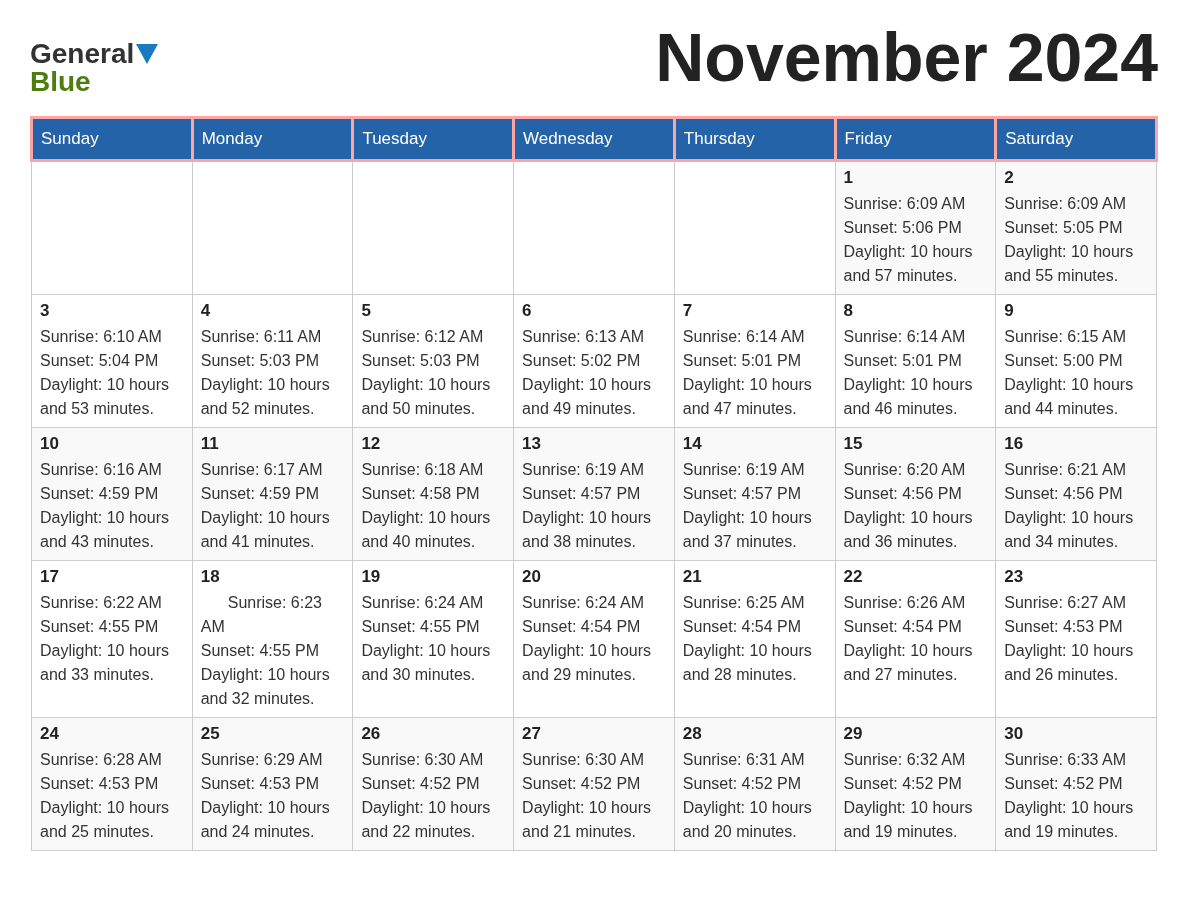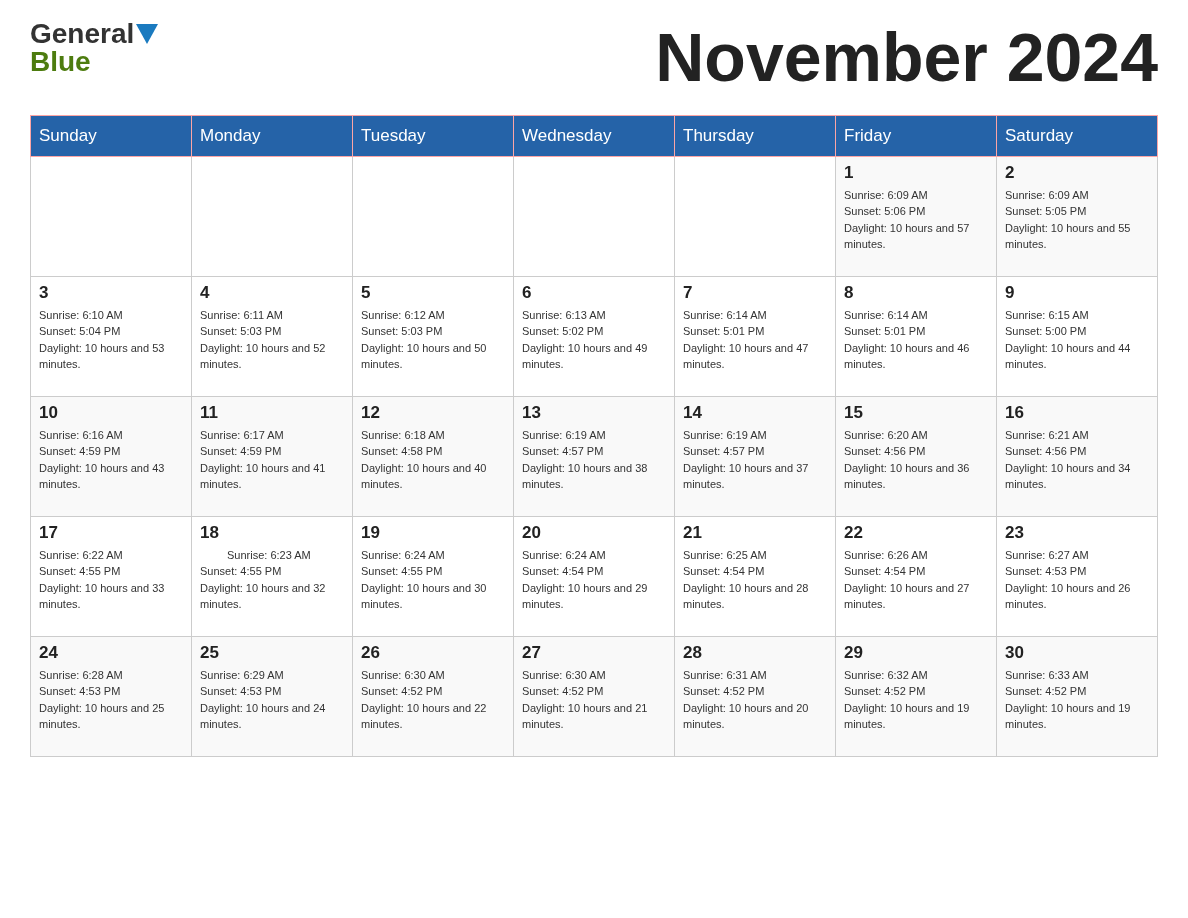--- a/index.html
+++ b/index.html
@@ -13,20 +13,21 @@
     .header {
       display: flex;
       justify-content: space-between;
       align-items: flex-start;
       margin-bottom: 20px;
     }
     .logo {
       display: flex;
       flex-direction: column;
       align-items: flex-start;
+      margin-top: 20px;
     }
     .logo-general {
       font-size: 28px;
       font-weight: bold;
       color: #333;
       line-height: 1;
     }
     .logo-blue {
       font-size: 28px;
       font-weight: bold;
@@ -56,21 +57,21 @@
       border-collapse: collapse;
       border: 1px solid #ccc;
     }
     .calendar thead tr th {
       background-color: #2563a8;
       color: #fff;
       font-size: 17px;
       font-weight: normal;
       padding: 10px 8px;
       text-align: left;
-      border: 1px solid #fca5a5;
+      border: 3px solid #fca5a5;
     }
     .calendar tbody tr td {
       vertical-align: top;
       padding: 6px 8px;
       border: 1px solid #ccc;
       width: calc(100% / 7);
       min-height: 110px;
       font-size: 13px;
       color: #333;
       background: #fff;
@@ -82,21 +83,21 @@
       background: #fff;
     }
     .day-number {
       font-size: 17px;
       font-weight: bold;
       color: #222;
       display: block;
       margin-bottom: 4px;
     }
     .day-info {
-      font-size: 11px;
+      font-size: 16px;
       color: #333;
       line-height: 1.5;
     }
     .calendar tbody tr td {
       height: 120px;
     }
   </style>
 </head>
 <body>
 

